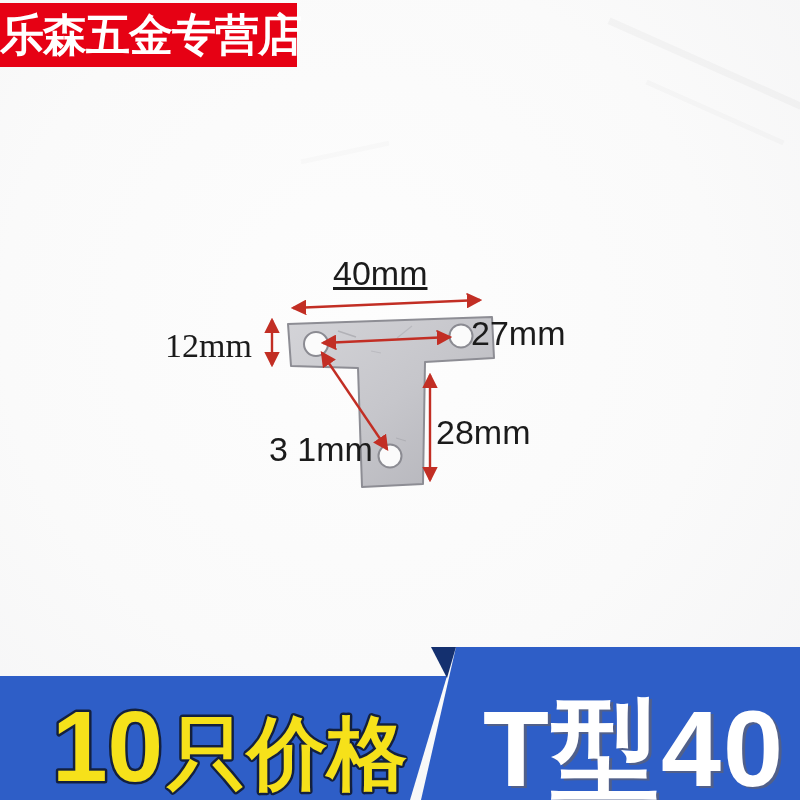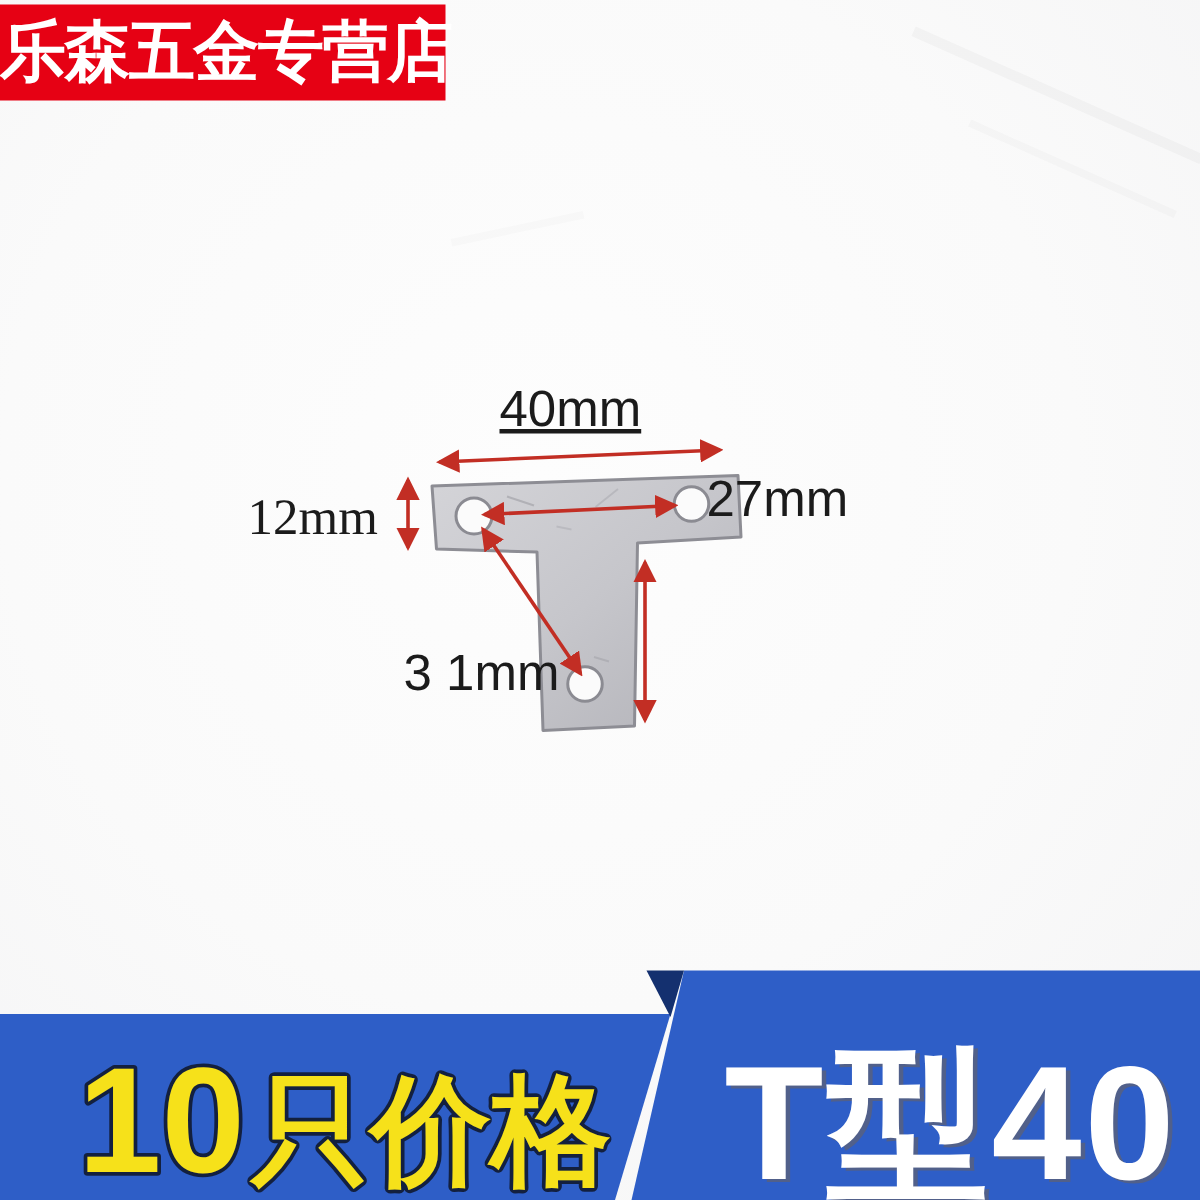--- a/index.html
+++ b/index.html
@@ -98,14 +98,15 @@
       <polygon points="431,647 456,647 447,678" fill="#14306f"></polygon>
       <text x="483" y="786" font-size="108" font-family="Liberation Sans, sans-serif" font-weight="bold" fill="#51608a" transform="translate(3,2)" letter-spacing="2">T型40</text>
       <text x="483" y="786" font-size="108" font-family="Liberation Sans, sans-serif" font-weight="bold" fill="#ffffff" letter-spacing="2">T型40</text>
     </g>
   </svg>
 
   <div class="dim d40">40mm</div>
   <div class="dim d12">12mm</div>
   <div class="dim d27">27mm</div>
   <div class="dim d31">3 1mm</div>
+  <div class="dim d28">28mm</div>
 
 </div>
 
 </body></html>

